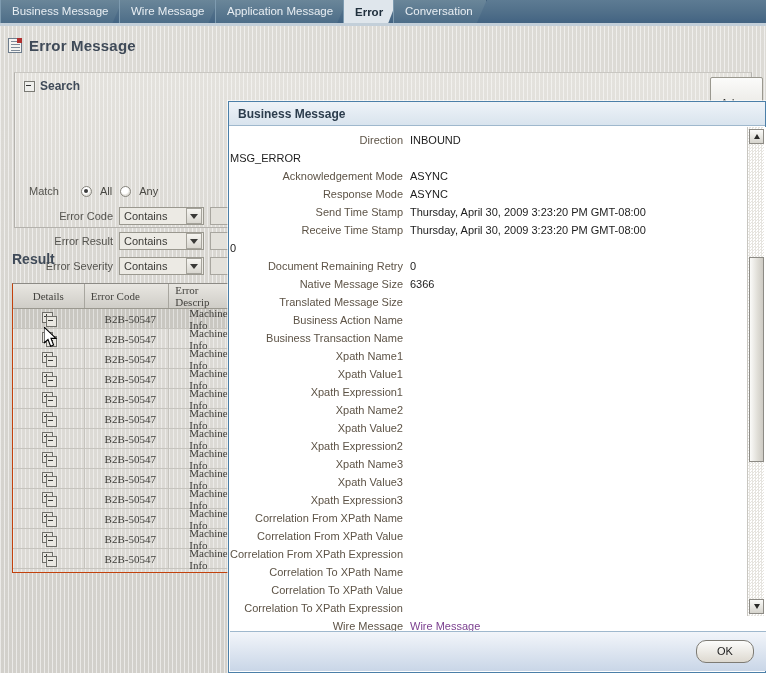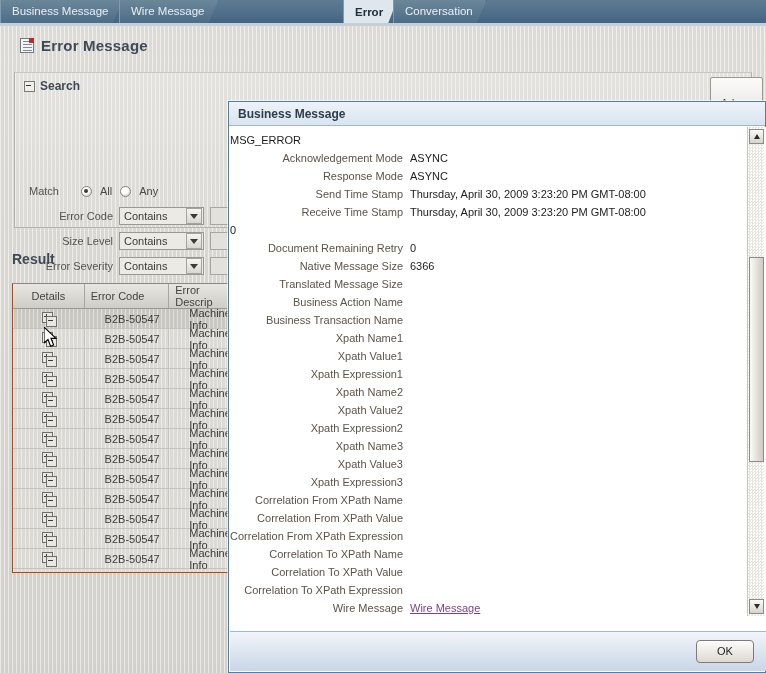--- a/index.html
+++ b/index.html
@@ -40,21 +40,21 @@
     -webkit-clip-path:polygon(0 0,100% 0,calc(100% - 10px) 100%,0 100%);
     clip-path:polygon(0 0,100% 0,calc(100% - 10px) 100%,0 100%);
   }
   .tab.sel{
     background:#dfe6ec;color:#21303d;font-weight:bold;
     height:26px;line-height:24px;
   }
 
   
   #page-title-row{
-    position:absolute;left:20px;top:33px;height:24px;display:flex;align-items:center;gap:7px;
+    position:absolute;left:8px;top:33px;height:24px;display:flex;align-items:center;gap:7px;
   }
   #page-title-row .ptitle{
     font-size:15px;color:#3f4a58;font-weight:bold;letter-spacing:.2px;
   }
   .doc-icon{
     width:14px;height:15px;border:1px solid #6d7c8c;background:#f4f4f2;
     position:relative;box-sizing:border-box;
   }
   .doc-icon:before{
     content:"";position:absolute;left:2px;top:2px;width:9px;height:1px;
@@ -124,21 +124,21 @@
     width:70px;height:18px;border:1px solid #a8a69f;background:#e3e1db;box-sizing:border-box;
   }
 
   
   #result-title{
     position:absolute;left:12px;top:251px;font-size:14px;font-weight:bold;color:#3f4a58;
   }
   #result-table{
     position:absolute;left:12px;top:283px;width:224px;height:290px;
     border:1px solid #c2410c;border-top:1px solid #8c8a85;
-    box-sizing:border-box;background:#dcdad5;overflow:hidden;
+    box-sizing:border-box;background:#dcdad5;overflow:hidden;font-family:Liberation Serif, serif;
   }
   #res-head{display:flex;height:24px;background:linear-gradient(#e8e6e1,#cfcdc7);border-bottom:1px solid #9a988f;}
   #res-head .hc{
     font-size:11px;color:#44433f;display:flex;align-items:center;justify-content:center;
     border-right:1px solid #a8a69f;box-sizing:border-box;height:100%;
   }
   .c-details{width:72px;}
   .c-code{width:85px;justify-content:flex-start!important;padding-left:6px;}
   .c-desc{width:66px;justify-content:flex-start!important;padding-left:6px;border-right:none!important;}
   .res-row{display:flex;height:19px;align-items:center;border-bottom:1px solid #c6c4be;}
@@ -226,33 +226,34 @@
     box-sizing:border-box;
   }
   #dlg-footer{
     position:absolute;left:1px;bottom:1px;width:536px;height:40px;
     background:linear-gradient(#f2f5fa,#c9d6e7);
     border-top:1px solid #9fb8cd;
     display:flex;align-items:center;justify-content:flex-end;padding-right:12px;box-sizing:border-box;
   }
   #ok-btn{
     min-width:36px;height:21px;line-height:20px;text-align:center;padding:0 10px;
-    border:1px solid #7d7b74;border-radius:4px;
+    border:1px solid #7d7b74;border-radius:10px;
     background:linear-gradient(#fcfcfb,#ddd9d0);
     font-size:11px;color:#222;
   }
 </style>
 </head>
 <body>
 
 <div id="page-bg"></div>
 
 <div id="tabbar">
     <div class="tab" style="left: 0px;"><span>Business Message</span></div>
     <div class="tab" style="left: 119px;"><span>Wire Message</span></div>
+    <div class="tab" style="left: 215px;"><span>Application Message</span></div>
     <div class="tab sel" style="left: 343px;"><span>Error</span></div>
     <div class="tab" style="left: 393px; text-align: right;"><span>Conversation</span></div>
   </div>
 
 <div id="page-title-row">
   <span class="doc-icon"></span>
   <span class="ptitle">Error Message</span>
 </div>
 
 <div id="search-panel">
@@ -276,21 +277,21 @@
     <span class="combo">
       <span>Contains</span>
       <span class="arrowbox">
           <span class="tri-down"></span>
         </span>
     </span>
     <span class="textbox"></span>
   </div>
 
   <div class="field-row" style="left:10px;top:159px;">
-    <span class="field-lbl">Size Level</span>
+    <span class="field-lbl">Error Result</span>
     <span class="combo">
       <span>Contains</span>
       <span class="arrowbox">
           <span class="tri-down"></span>
         </span>
     </span>
     <span class="textbox"></span>
   </div>
 
   <div class="field-row" style="left:10px;top:184px;">
@@ -451,20 +452,24 @@
 <svg id="cursor" viewBox="0 0 16 22">
   <polygon points="0,0 0,16 4,12.5 6.6,19.2 9.6,18 7,11.4 12,11.4" fill="#ffffff" stroke="#000000" stroke-width="1.1"></polygon>
 </svg>
 
 <div id="dialog">
   <div id="dlg-title">Business Message</div>
 
   <div id="dlg-body">
     <div id="prop-list">
         <div class="prop-row">
+          <div class="prop-lbl">Direction</div>
+          <div class="prop-val">INBOUND</div>
+        </div>
+        <div class="prop-row">
           <div class="prop-val">MSG_ERROR</div>
         </div>
         <div class="prop-row">
           <div class="prop-lbl">Acknowledgement Mode</div>
           <div class="prop-val">ASYNC</div>
         </div>
         <div class="prop-row">
           <div class="prop-lbl">Response Mode</div>
           <div class="prop-val">ASYNC</div>
         </div>

